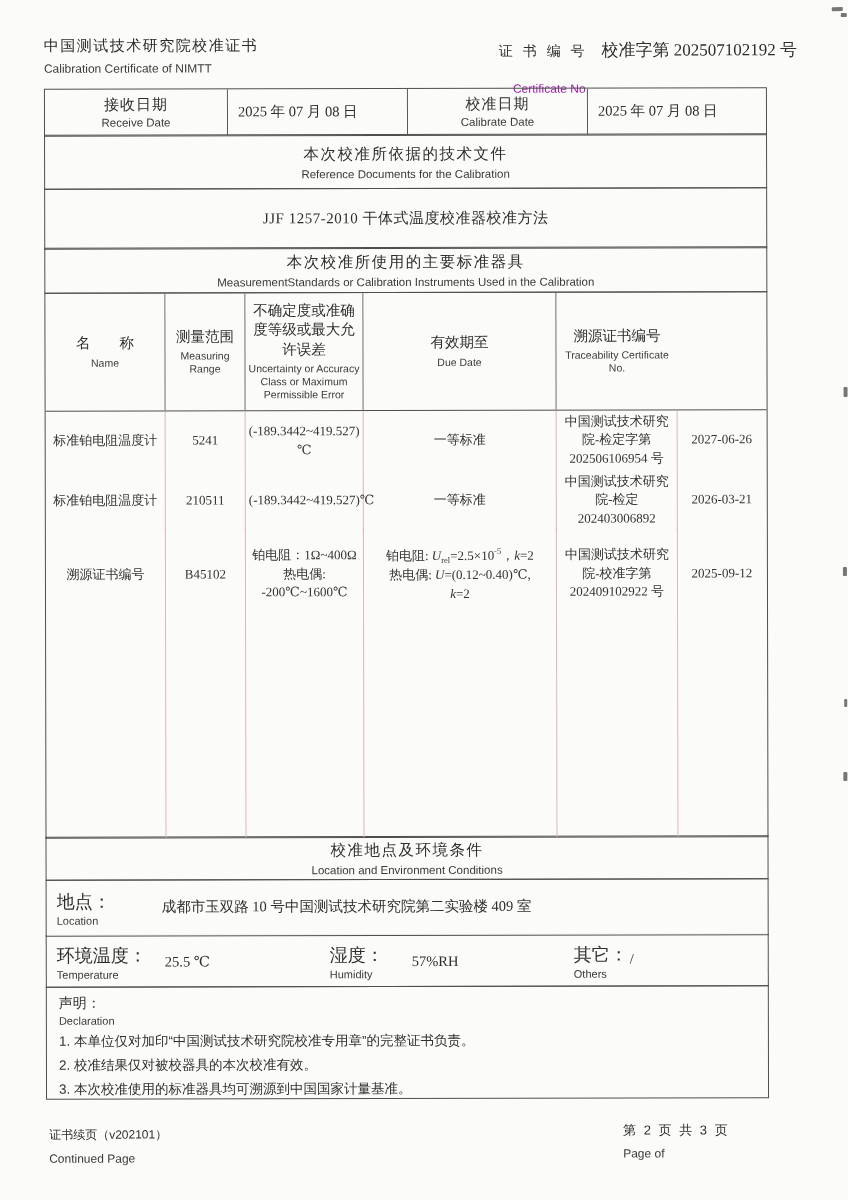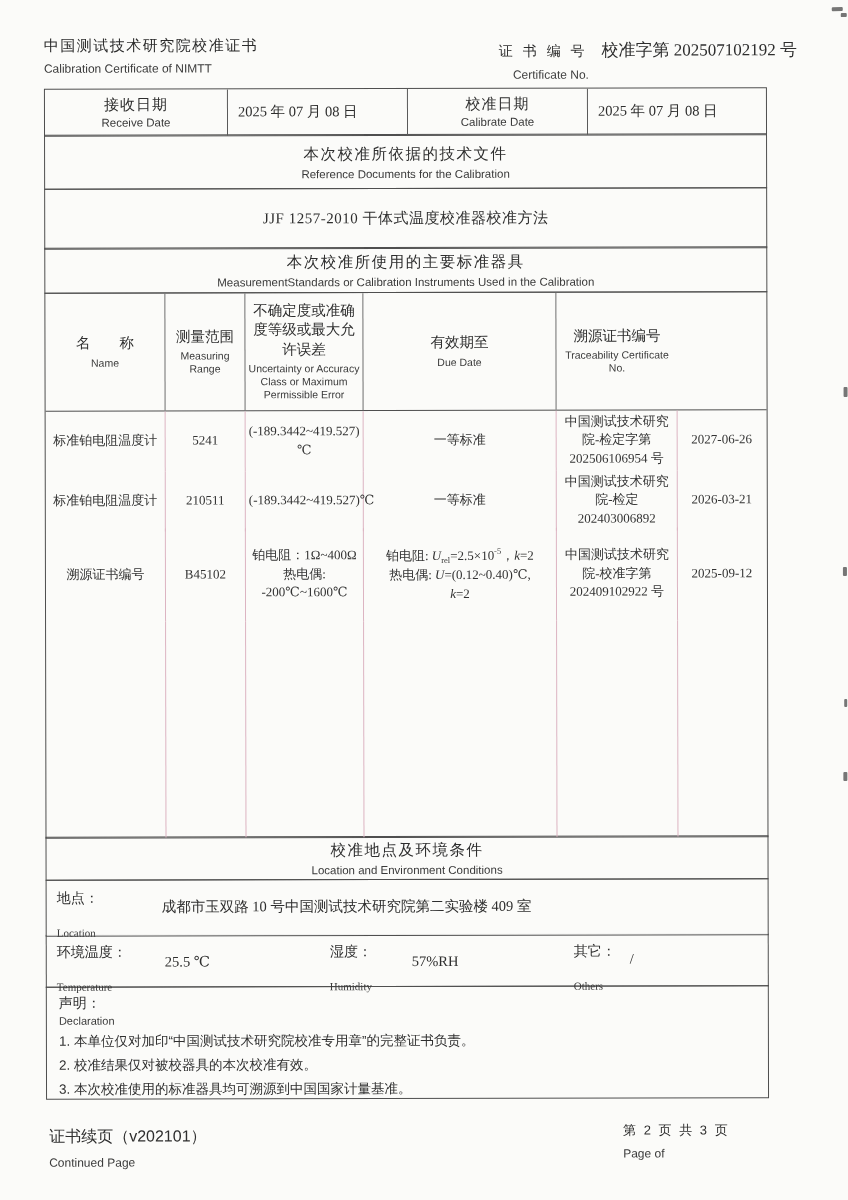--- a/index.html
+++ b/index.html
@@ -13,21 +13,21 @@
   }
   .page{position:absolute;inset:0;transform:rotate(-0.12deg);}
   
   .doc-header{position:absolute;top:36px;left:45px;right:40px;}
   .title-cn{font-size:15px;letter-spacing:1.5px;color:#2b2b2b;}
   .title-en{font-size:12px;margin-top:6px;color:#3a3a3a;}
   .cert-block{position:absolute;left:455px;top:3px;}
   .cert-line{font-size:14px;}
   .cert-label{letter-spacing:3px;}
   .cert-value{font-family:"Liberation Serif","DejaVu Serif",serif;margin-left:10px;font-size:17px;}
-  .cert-en{font-size:12px;margin-top:6px;margin-left:14px;color:#404040;}
+  .cert-en{font-size:12px;margin-top:20px;margin-left:14px;color:#a21caf;}
   
   .stack{position:absolute;left:45px;top:89px;width:723px;}
   .box{border:1.5px solid #4f4f4f;background:transparent;box-sizing:border-box;margin-top:-1.5px;}
   
   .dates{display:flex;height:48px;}
   .dcell{box-sizing:border-box;display:flex;flex-direction:column;justify-content:center;}
   .dlabel{width:183px;border-right:1.2px solid #5a5a5a;text-align:center;}
   .dlabel .cn{font-size:15px;letter-spacing:1px;}
   .dlabel .en{font-size:11.5px;color:#3a3a3a;margin-top:2px;}
   .dvalue{width:180px;border-right:1.2px solid #5a5a5a;font-family:"Liberation Serif","DejaVu Serif",serif;font-size:14.5px;padding-left:10px;}
@@ -54,39 +54,39 @@
   .row2{height:57px;}
   .row3{height:93px;}
   .rowfill{flex:1;}
   .math{font-style:italic;}
   .sub{font-size:8.5px;vertical-align:-3px;}
   .sup{font-size:8.5px;vertical-align:6px;}
   .unc{font-size:12px;line-height:1.5;}
   
   .loc-head{height:44px;}
   .loc-row{height:57px;position:relative;}
-  .field-label .cn{font-size:14px;text-align:right;}
-  .field-label .en{font-size:11px;color:#3a3a3a;margin-top:19px;font-family:Liberation Serif, serif;}
+  .field-label .cn{font-size:18px;text-align:right;}
+  .field-label .en{font-size:11px;color:#3a3a3a;margin-top:1px;}
   .loc-label{position:absolute;left:10px;top:9px;}
   .loc-value{position:absolute;left:115px;top:17px;font-family:"Liberation Serif","DejaVu Serif",serif;font-size:14.5px;}
   .env-row{height:53px;position:relative;border-top:1px solid #bfbfbf33;}
   .temp-label{position:absolute;left:10px;top:8px;}
   .temp-value{position:absolute;left:118px;top:18px;font-family:"Liberation Serif","DejaVu Serif",serif;font-size:14.5px;}
   .hum-label{position:absolute;left:283px;top:8px;}
   .hum-value{position:absolute;left:365px;top:18px;font-family:"Liberation Serif","DejaVu Serif",serif;font-size:14.5px;}
   .other-label{position:absolute;left:527px;top:8px;}
   .other-value{position:absolute;left:583px;top:16px;font-family:"Liberation Serif","DejaVu Serif",serif;font-size:14.5px;}
   
   .decl{height:113px;padding:7px 12px;box-sizing:border-box;}
   .decl-cn{font-size:14px;}
   .decl-en{font-size:11px;color:#3a3a3a;margin-top:2px;}
   .decl-item{font-size:13.5px;margin-top:6px;color:#2f2f2f;}
   
   .footer-left{position:absolute;left:48px;top:1126px;}
-  .footer-left .cn{font-size:16px;}
+  .footer-left .cn{font-size:12px;}
   .footer-left .en{font-size:12px;margin-top:8px;color:#3a3a3a;}
   .footer-right{position:absolute;left:622px;top:1122px;}
   .footer-right .cn{font-size:13px;letter-spacing:2px;}
   .footer-right .en{font-size:12px;margin-top:7px;color:#3a3a3a;}
   
   .artifact{position:absolute;background:#4a4a4a;border-radius:1px;opacity:.75;}
   .a1{left:833px;top:8px;width:11px;height:4px;}
   .a2{left:842px;top:14px;width:6px;height:4px;}
   .a3{left:844px;top:388px;width:4px;height:10px;}
   .a4{left:843px;top:568px;width:4px;height:9px;}

